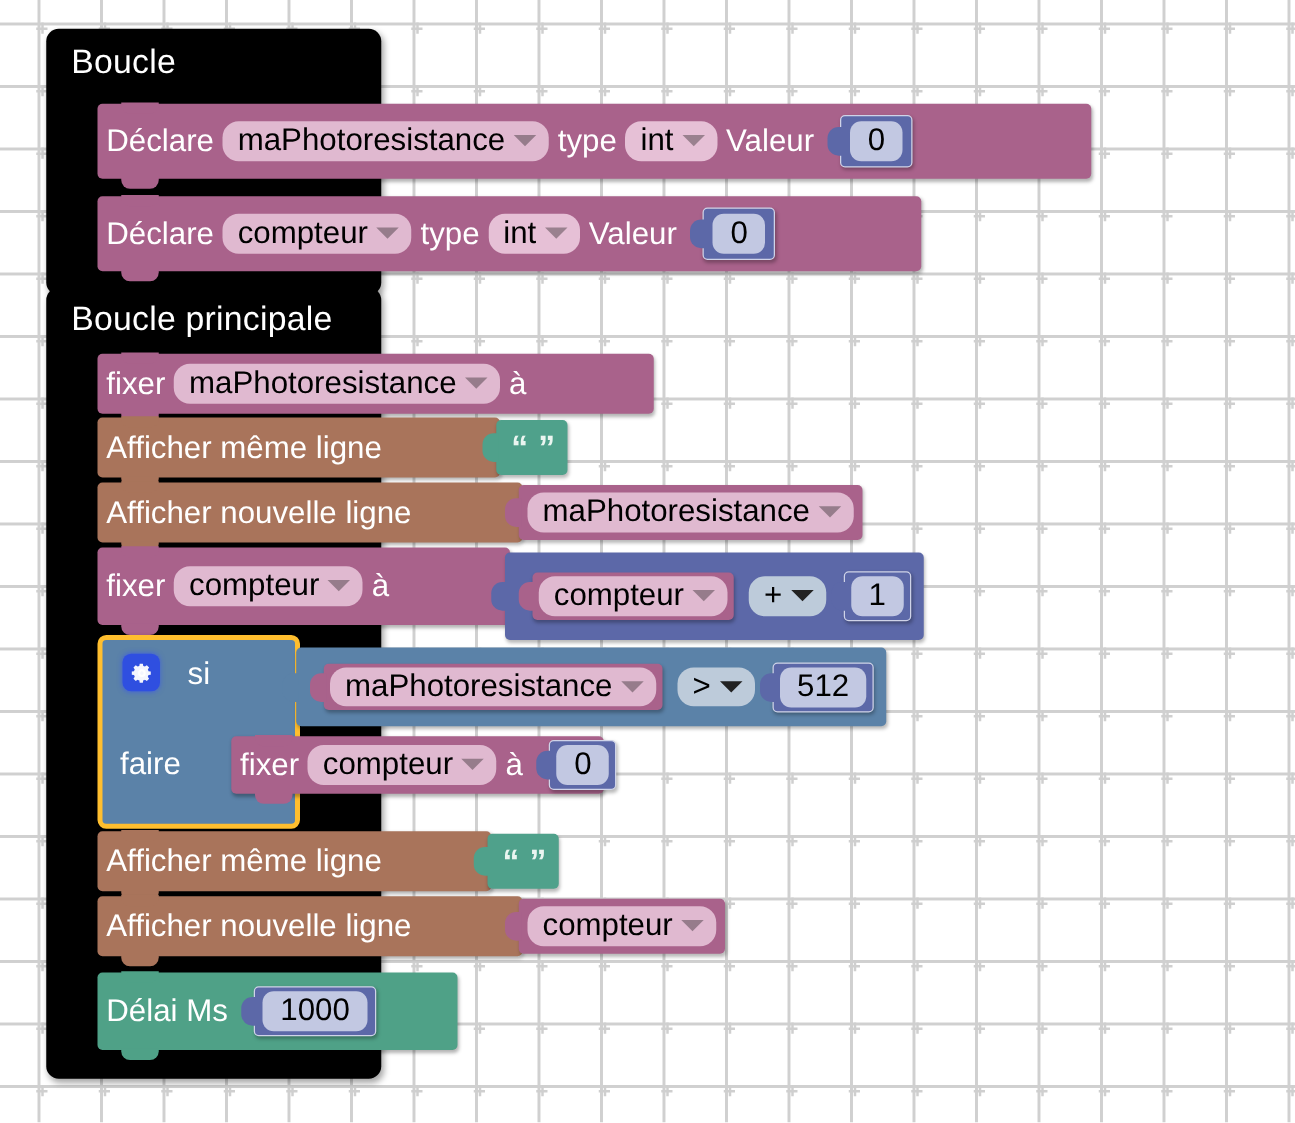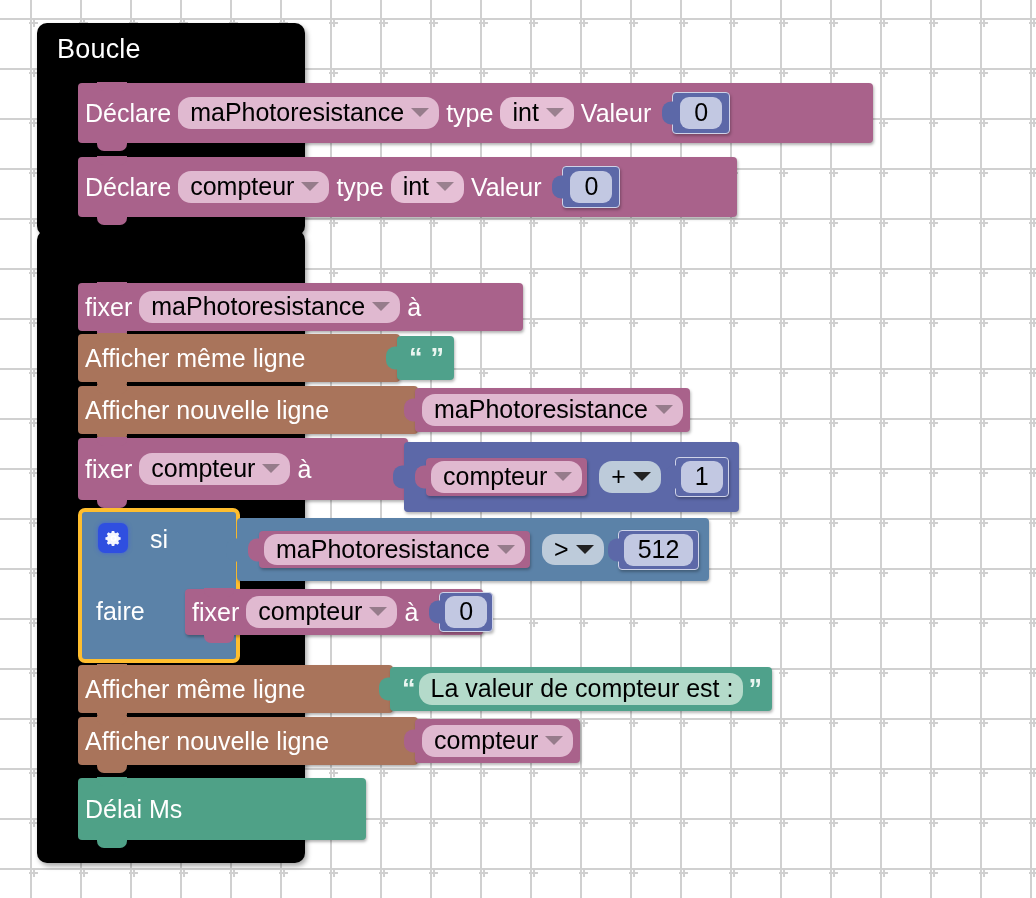--- a/index.html
+++ b/index.html
@@ -591,20 +591,21 @@
       <span>int</span>
       <i class="caret"></i>
     </span>
     <span class="lbl">Valeur</span>
     <span class="val num">
       <span class="numfield">0</span>
     </span>
   </div>
 
   <div class="hat" style="left:37px; top:230px; width:268px; height:633px;"></div>
+  <div class="hat-label" style="left:57px; top:240px;">Boucle principale</div>
 
   <div class="blk notch-top notch-bot" style="left:78px; top:283px; width:445px; height:48px; background:#A9628B;">
     <span class="lbl">fixer</span>
     <span class="fld var">
       <span>maPhotoresistance</span>
       <i class="caret"></i>
     </span>
     <span class="lbl">à</span>
   </div>
 
@@ -686,31 +687,33 @@
     <span class="val num" style="padding:3px 5px;">
       <span class="numfield">0</span>
     </span>
   </div>
 
   <div class="blk notch-top notch-bot" style="left:78px; top:665px; width:315px; height:48px; background:#A9745B;">
     <span class="lbl">Afficher même ligne</span>
   </div>
   <div class="val strblk" style="position:absolute; left:390px; top:667px; height:44px; margin-left:0; background:#4FA18B;">
     <span class="quote">“</span>
-    <span class="fld str">La valeur de compteur est :</span>
     <span class="quote">”</span>
   </div>
 
   <div class="blk notch-top notch-bot" style="left:78px; top:717px; width:340px; height:48px; background:#A9745B;">
     <span class="lbl">Afficher nouvelle ligne</span>
   </div>
   <div class="val varblk" style="position:absolute; left:415px; top:719px; height:44px; margin-left:0; background:#A9628B;">
     <span class="fld var">
       <span>compteur</span>
       <i class="caret"></i>
     </span>
   </div>
 
   <div class="blk notch-top notch-bot" style="left:78px; top:778px; width:288px; height:62px; background:#4FA187;">
     <span class="lbl">Délai Ms</span>
+    <span class="val num" style="padding:3px 6px;">
+      <span class="numfield">1000</span>
+    </span>
   </div>
 
 </div>
 
 </body></html>

